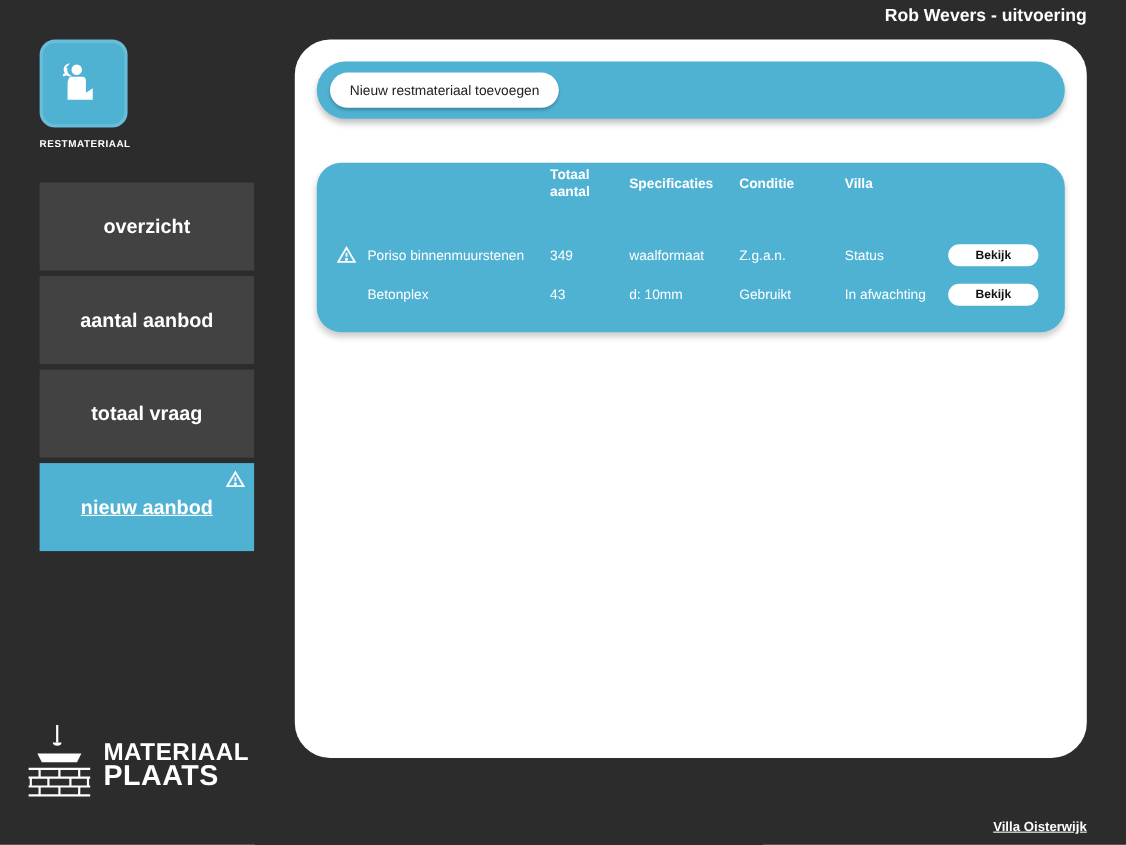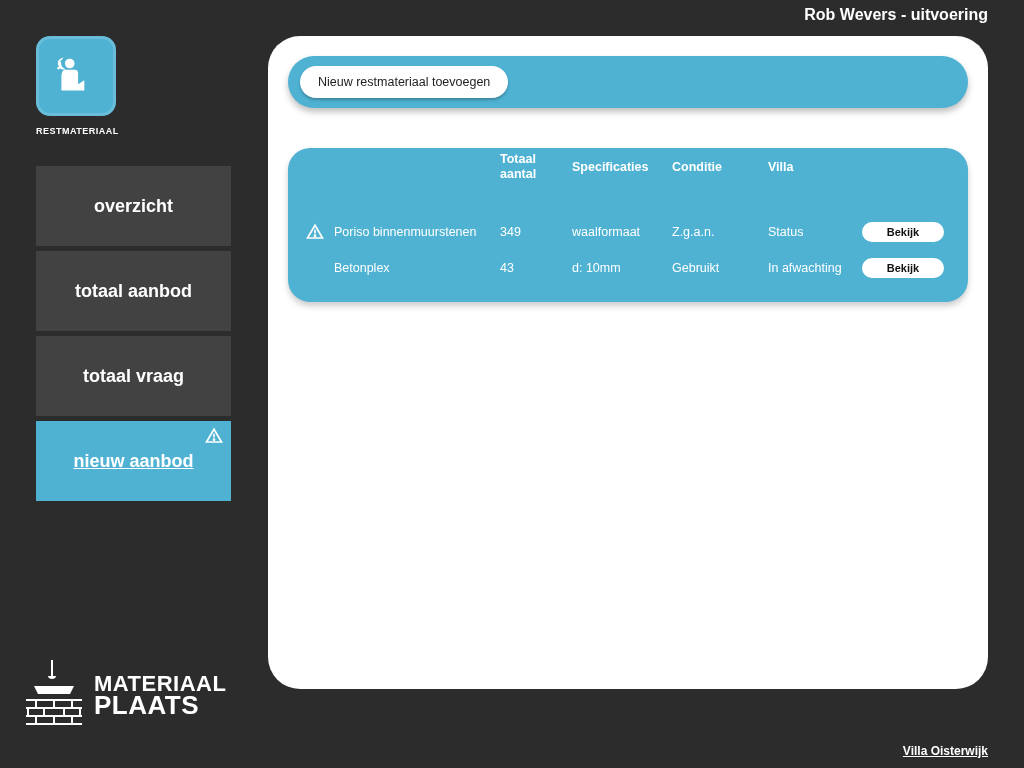--- a/index.html
+++ b/index.html
@@ -194,21 +194,21 @@
       </div>
       <div class="nav-icon-label">RESTMATERIAAL</div>
     </div>
   </div>
 
   <div class="sidebar-menu">
     <div class="menu-item">
       <span>overzicht</span>
     </div>
     <div class="menu-item">
-      <span>totaal aanbod</span>
+      <span>aantal aanbod</span>
     </div>
     <div class="menu-item">
       <span>totaal vraag</span>
     </div>
     <div class="menu-item active">
       <span class="warn-corner">
         <svg width="18" height="18" viewBox="0 0 24 24" fill="none" stroke="#fff" stroke-width="2.2">
             <path d="M12 3L2 20h20L12 3z"></path>
             <line x1="12" y1="9" x2="12" y2="14"></line>
             <circle cx="12" cy="17" r="0.8" fill="#fff"></circle>

